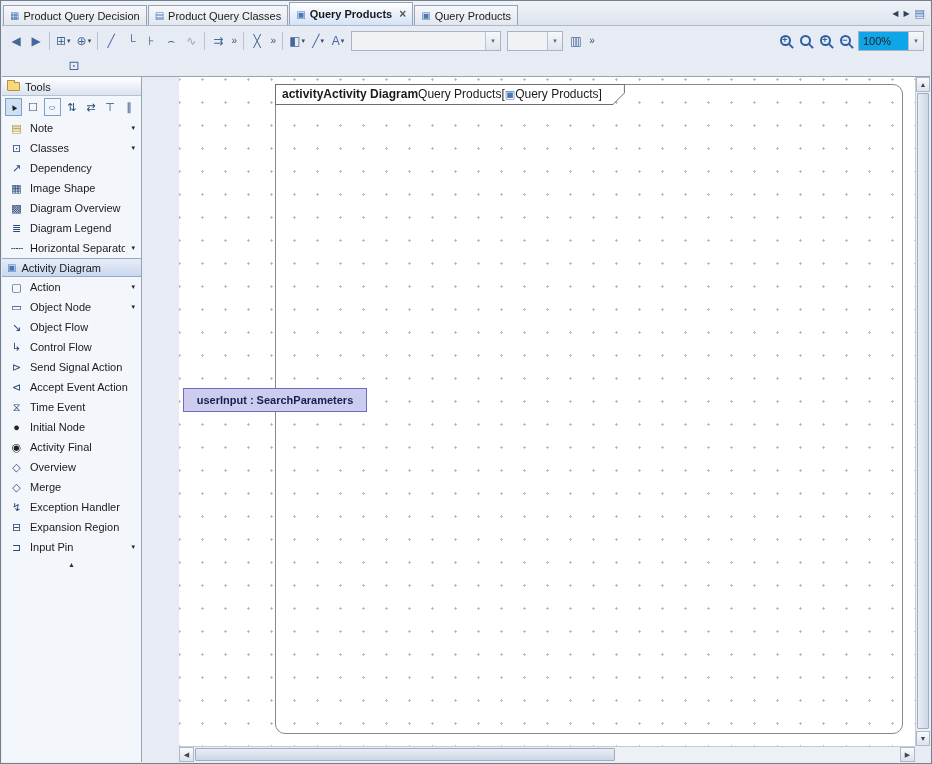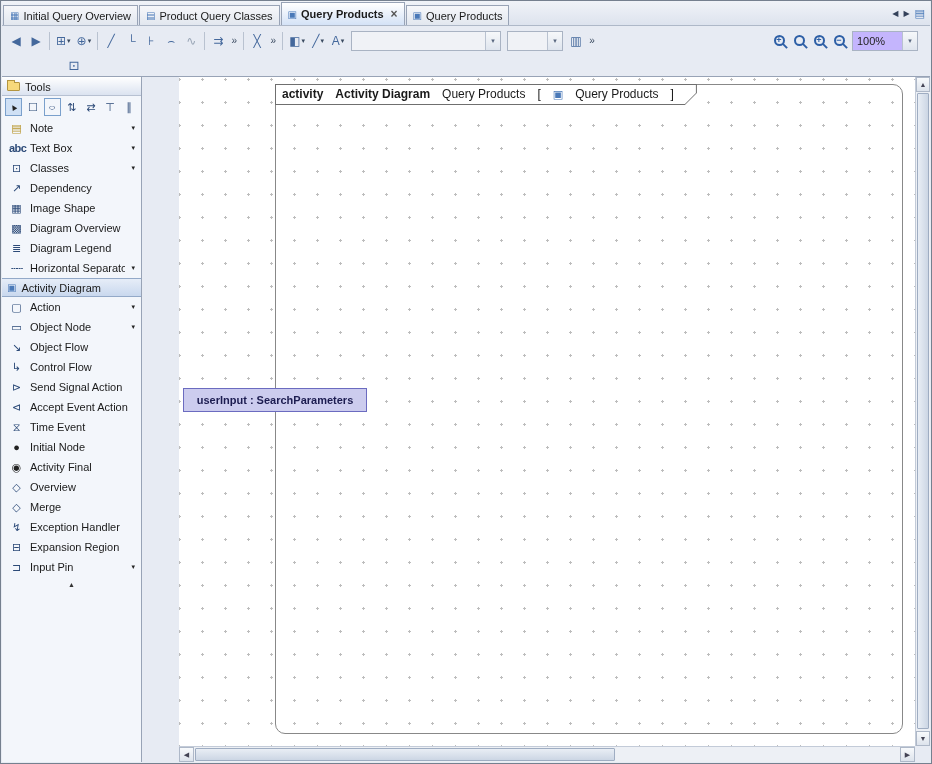--- a/index.html
+++ b/index.html
@@ -23,21 +23,21 @@
   .tbtn.small { min-width:12px; font-size:10px; color:#3a4a60; }
   .tbtn.disabled { color:#9aa6b6; }
   .sep { width:1px; height:18px; background:#b9c2d0; margin:0 3px; }
   .spacer { flex:1; }
   .glyph { display:inline-block; }
   .combo { height:20px; border:1px solid #a9b3c3; background:#f0f2f6; display:flex; align-items:center; margin:0 3px; }
   .combo .val { flex:1; padding:0 4px; color:#222; overflow:hidden; white-space:nowrap; }
   .combo .dd-btn { width:15px; align-self:stretch; display:flex; align-items:center; justify-content:center; font-size:7px; color:#5a6880; background:linear-gradient(#f6f8fa,#dfe5ee); border-left:1px solid #b9c2d0; }
   .combo.c-wide { width:150px; }
   .combo.c-small { width:56px; }
-  .combo.c-zoom { width:66px; background:#c4b5fd; margin-right:8px;align-items:center; }
+  .combo.c-zoom { width:66px; background:#0ea5e9; margin-right:2px;align-items:center; }
   .mag { position:relative; width:11px; height:11px; border:2px solid #2d5fa6; border-radius:50%; display:inline-block; }
   .mag::after { content:""; position:absolute; width:6px; height:2px; background:#2d5fa6; right:-5px; bottom:-3px; transform:rotate(45deg); }
   .mag .sign { position:absolute; top:-3px; left:0; width:7px; text-align:center; font-size:9px; font-weight:bold; color:#2d5fa6; line-height:13px; }
 
   
   .toolbar2 { position:absolute; left:1px; right:1px; top:53px; height:22px; display:flex; align-items:center; }
   .toolbar2 .tbtn { margin-left:62px; font-size:13px; }
   .top-divider { position:absolute; left:1px; right:1px; top:75px; height:1px; background:#98a3b6; }
 
   
@@ -62,21 +62,21 @@
   .pal-scroll-up { height:14px; display:flex; align-items:center; justify-content:center; font-size:7px; color:#333; }
   .abc { font-size:8px; font-weight:bold; letter-spacing:-0.5px; }
   .dash-ic { font-size:9px; letter-spacing:-1px; }
 
   
   .canvas { position:absolute; left:178px; top:76px; right:16px; bottom:17px; background:#ffffff;
     background-image:radial-gradient(circle, #bdbdbd 1px, rgba(0,0,0,0) 1.4px);
     background-size:23px 23px; background-position:12px 14px; overflow:hidden; }
   .frame { position:absolute; left:96px; top:7px; width:628px; height:650px; border:1px solid #888888; border-radius:10px; }
   .ftab-outer { position:absolute; left:-1px; top:-1px; background:#6f6f6f; clip-path:polygon(0 0,100% 0,100% calc(100% - 12px),calc(100% - 12px) 100%,0 100%); padding:1px; }
-  .ftab-inner { background:#ffffff; clip-path:polygon(0 0,100% 0,100% calc(100% - 11px),calc(100% - 11px) 100%,0 100%); display:flex; align-items:center; gap:12px; padding:2px 22px 3px 6px; font-size:12px; white-space:nowrap;text-align:center; }
+  .ftab-inner { background:#ffffff; clip-path:polygon(0 0,100% 0,100% calc(100% - 11px),calc(100% - 11px) 100%,0 100%); display:flex; align-items:center; gap:0; padding:2px 22px 3px 6px; font-size:12px; white-space:nowrap;text-align:center; }
   .ftab-inner .bold { font-weight:bold; }
   .ftab-inner .ficon { color:#4a79b8; font-size:11px; }
   .object-node { position:absolute; left:4px; top:311px; width:184px; height:24px; background:#ccccee; border:1px solid #6b6bc0; display:flex; align-items:center; justify-content:center; font-weight:bold; color:#1c1c50; }
 
   
   .vscroll { position:absolute; right:1px; top:76px; width:15px; bottom:17px; background:#edf0f5; border-left:1px solid #c3cbd8; }
   .hscroll { position:absolute; left:178px; right:16px; bottom:1px; height:16px; background:#edf0f5; border-top:1px solid #c3cbd8; }
   .sbtn { position:absolute; display:flex; align-items:center; justify-content:center; font-size:7px; color:#445; background:linear-gradient(#f8fafc,#dde3ec); border:1px solid #aeb8c8; }
   .vscroll .sbtn { left:0; width:14px; height:15px; }
   .vscroll .sbtn.up { top:0; }
@@ -89,21 +89,21 @@
   .corner { position:absolute; right:1px; bottom:1px; width:15px; height:16px; background:#e7ebf3; }
 </style>
 </head>
 <body>
 
 <div class="window">
 
   <div class="tabbar">
     <div class="tab">
       <span class="ticon">▦</span>
-      <span>Initial Query Overview</span>
+      <span>Product Query Decision</span>
     </div>
     <div class="tab">
       <span class="ticon">▤</span>
       <span>Product Query Classes</span>
     </div>
     <div class="tab active">
       <span class="ticon">▣</span>
       <span>Query Products</span>
       <span class="close">×</span>
     </div>
@@ -251,25 +251,20 @@
         </span>
       <span class="ticonbtn">
           <span>∥</span>
         </span>
     </div>
 
 
     <div class="pal-item">
       <span class="picon yellow">▤</span>
       <span class="plabel">Note</span>
-      <span class="parrow">▾</span>
-    </div>
-    <div class="pal-item">
-      <span class="picon abc">abc</span>
-      <span class="plabel">Text Box</span>
       <span class="parrow">▾</span>
     </div>
     <div class="pal-item">
       <span class="picon">⊡</span>
       <span class="plabel">Classes</span>
       <span class="parrow">▾</span>
     </div>
     <div class="pal-item">
       <span class="picon">↗</span>
       <span class="plabel">Dependency</span>

